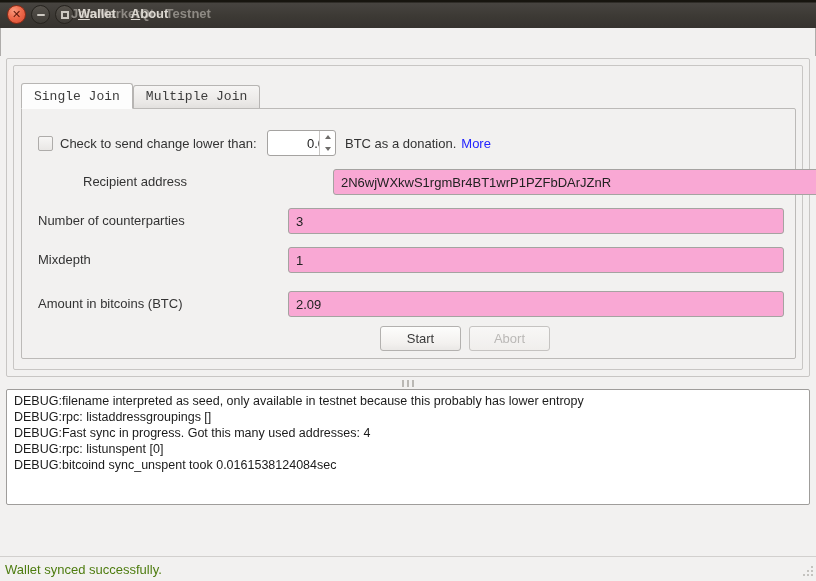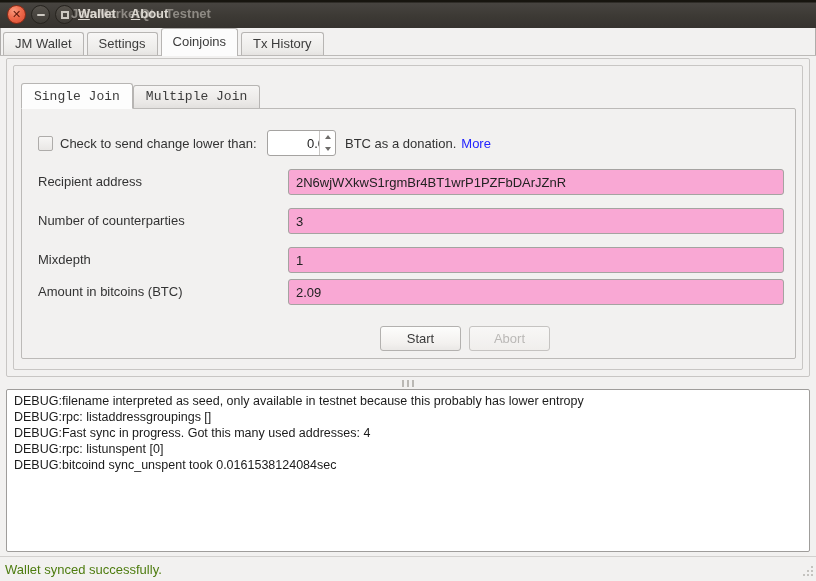--- a/index.html
+++ b/index.html
@@ -64,33 +64,33 @@
   .spin-up,.spin-down{ flex:1; display:flex; align-items:center; justify-content:center; cursor:default; }
   .caret-up{ width:0; height:0; border-left:3px solid transparent; border-right:3px solid transparent; border-bottom:4px solid #6e6c6a; }
   .caret-down{ width:0; height:0; border-left:3px solid transparent; border-right:3px solid transparent; border-top:4px solid #6e6c6a; }
   .donation-suffix{ margin-left:9px; color:#333; }
   .more-link{ margin-left:5px; color:#2424ff; cursor:pointer; }
   
   .form-label{ position:absolute; left:16px; height:26px; line-height:26px; color:#333; white-space:nowrap; }
   .form-input{ position:absolute; left:266px; width:496px; height:26px;
     border:1px solid #a5a3a1; border-radius:3px; background:#f9a8d4; padding:0 7px;
     font:13px "Liberation Sans","DejaVu Sans",sans-serif; color:#222; outline:none; }
-  .row-y0{ top:60px; } .row-y1{ top:99px; } .row-y2{ top:138px; } .row-y3{ top:170px; }
+  .row-y0{ top:60px;margin-left:45px; } .row-y1{ top:99px; } .row-y2{ top:138px; } .row-y3{ top:182px; }
   
   .btn-row{ position:absolute; left:358px; top:217px; display:flex; gap:8px; }
   .push-btn{ width:81px; height:25px; border:1px solid #b3b1af; border-radius:3px;
     background:linear-gradient(#fdfdfc,#f3f1ef 70%,#eae8e6); font:13px "Liberation Sans","DejaVu Sans",sans-serif;
     color:#3a3a3a; cursor:default; }
   .push-btn.disabled{ color:#bab8b6; border-color:#c5c3c1; background:linear-gradient(#f8f7f6,#f0eeec); }
   
   .splitter{ position:absolute; left:0; right:0; top:322px; height:11px;
     display:flex; align-items:center; justify-content:center; gap:3px; cursor:row-resize; }
   .splitter i{ width:2px; height:7px; background:#bab8b4; }
   
-  .debug-box{ position:absolute; left:6px; right:6px; top:333px; height:163px;
+  .debug-box{ position:absolute; left:6px; right:6px; top:333px; height:116px;
     background:#fff; border:1px solid #9f9d9b; border-radius:2px; padding:3px 7px;
     font-size:12.5px; line-height:16px; color:#1b1b1b; overflow:hidden; white-space:nowrap; }
   
   .statusbar{ position:absolute; left:0; right:0; bottom:0; height:25px; background:#f2f1f0;
     border-top:1px solid #d2d0ce; display:flex; align-items:center; padding-left:5px; color:#4d7c0f; }
   .grip{ position:absolute; right:3px; bottom:3px; width:12px; height:12px; }
   .grip b{ position:absolute; width:2px; height:2px; background:#b5b3af; border-radius:50%; }
   .grip b:nth-child(1){ right:0; top:0; }
   .grip b:nth-child(2){ right:4px; top:4px; } .grip b:nth-child(3){ right:0; top:4px; }
   .grip b:nth-child(4){ right:8px; top:8px; } .grip b:nth-child(5){ right:4px; top:8px; } .grip b:nth-child(6){ right:0; top:8px; }
@@ -108,26 +108,20 @@
     <div class="win-btn btn-max">
       <span class="max-glyph"></span>
     </div>
     <span class="title-text">JoinMarketQt - Testnet</span>
     <div class="menubar">
       <span class="menu-item"><span class="initial">W</span><span>allet</span></span>
       <span class="menu-item"><span class="initial">A</span><span>bout</span></span>
     </div>
   </div>
 
-  <div class="tabbar">
-    <div class="tab">JM Wallet</div>
-    <div class="tab">Settings</div>
-    <div class="tab active">Coinjoins</div>
-    <div class="tab">Tx History</div>
-  </div>
 
   <div class="page">
     <div class="frame-a">
       <div class="frame-b">
         <div class="inner-widget">
 
           <div class="inner-tabbar">
             <div class="itab active">Single Join</div>
             <div class="itab">Multiple Join</div>
           </div>

